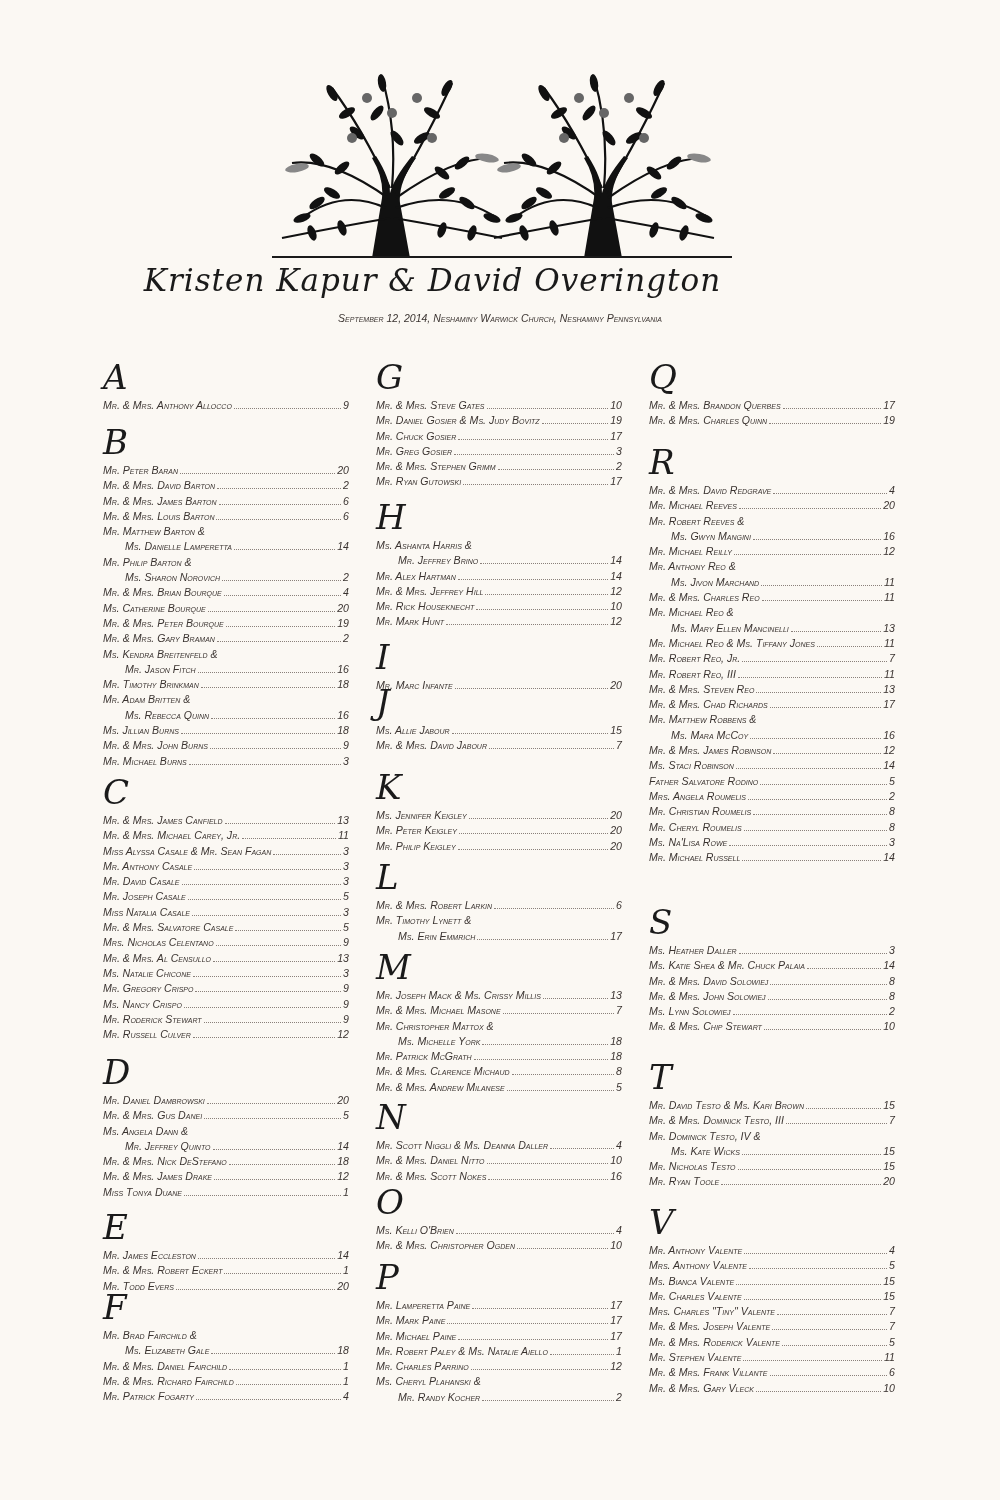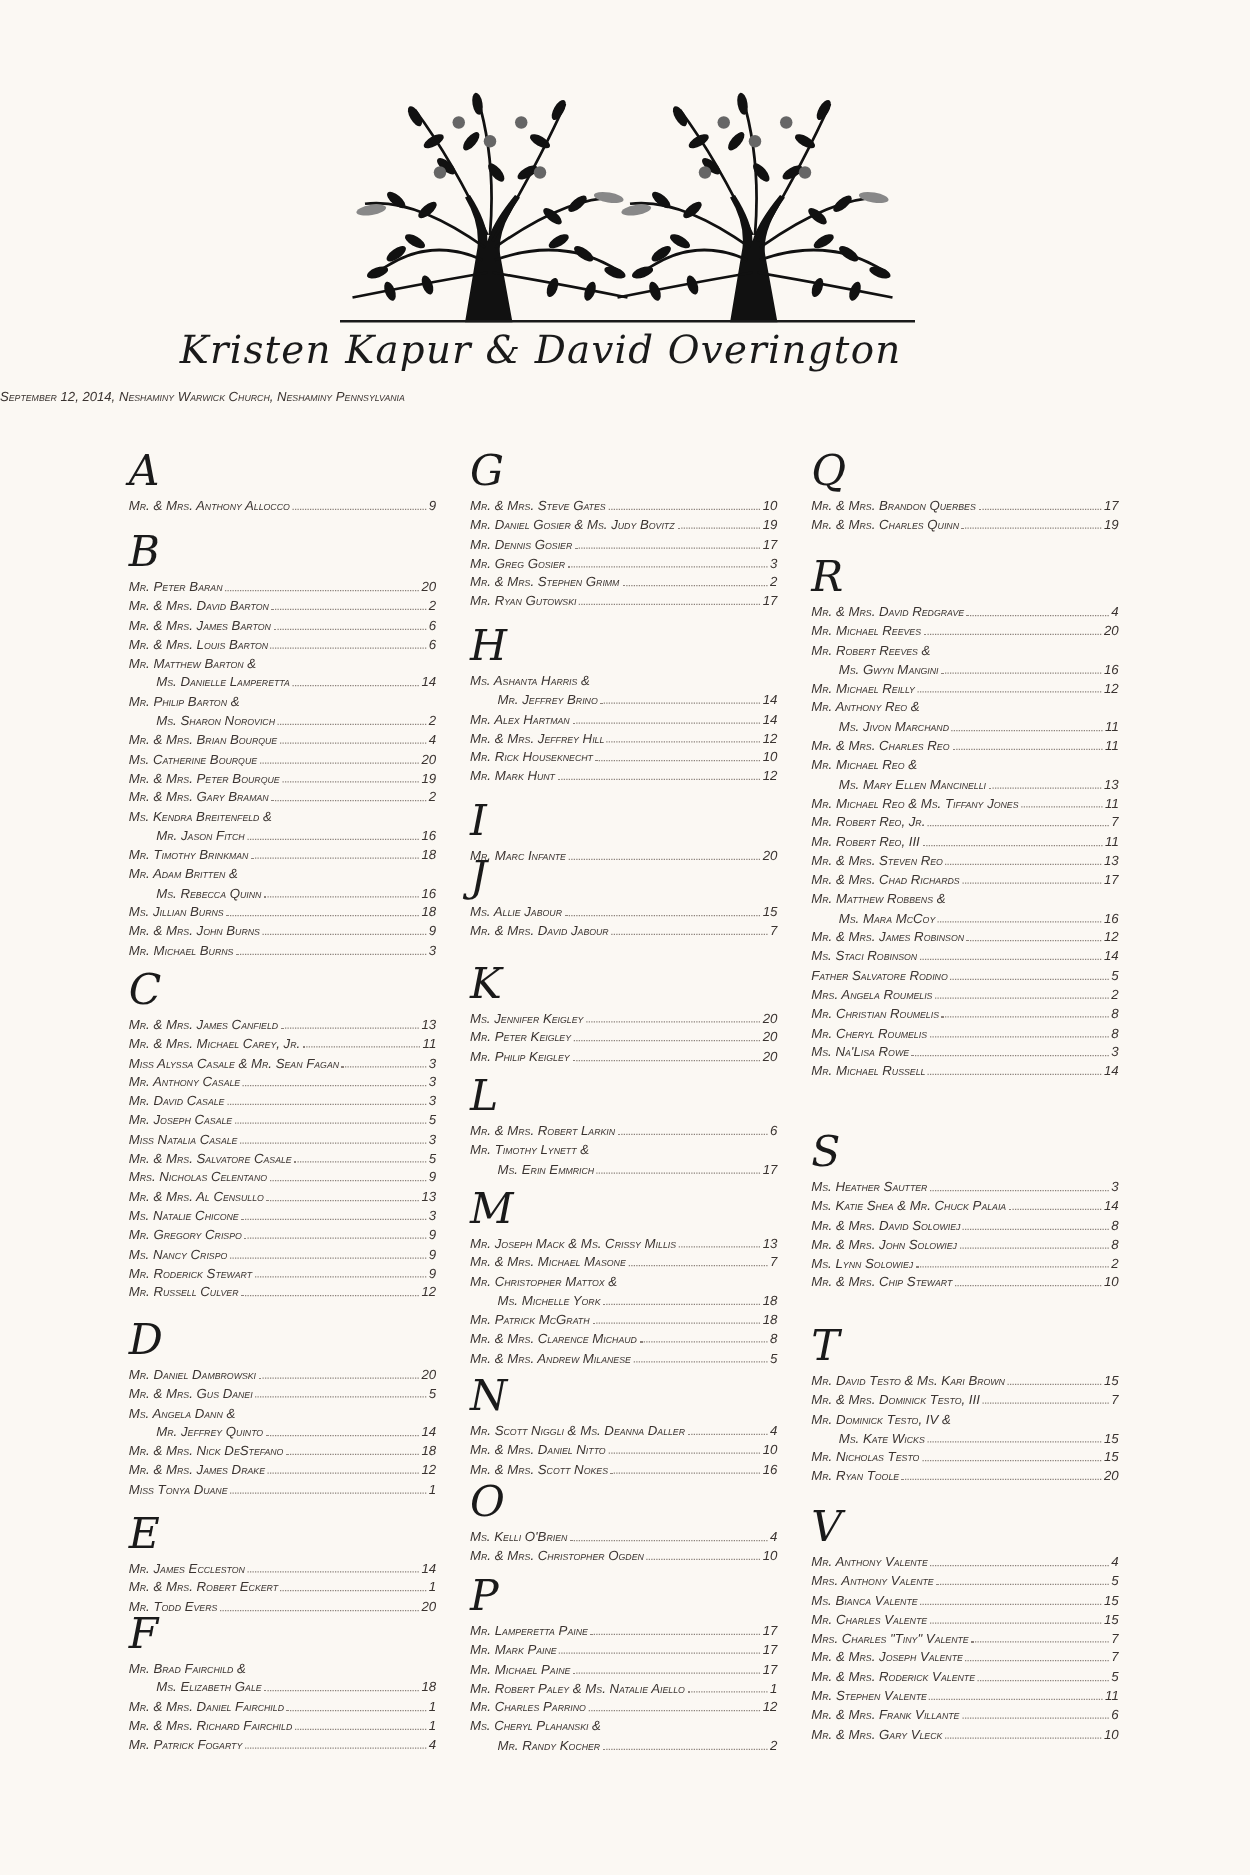--- a/index.html
+++ b/index.html
@@ -9,21 +9,21 @@
   }
   .header { position:absolute; left:0; top:0; width:1000px; height:330px; }
   .trees { position:absolute; left:272px; top:68px; width:460px; height:190px; }
   .ground { position:absolute; left:272px; top:256px; width:460px; height:2px; background:#1a1a1a; }
   .names {
     position:absolute; left:0; top:262px; width:865px; text-align:center;
     font-family:"DejaVu Serif", serif; font-style:italic; font-size:31px;
     letter-spacing:1px; color:#1a1a1a; font-weight:normal;
   }
   .subtitle {
-    position:absolute; left:0; top:312px; width:1000px; text-align:left;
+    position:absolute; left:0; top:312px; width:1000px; text-align:center;
     font-variant:small-caps; font-style:italic; font-size:10.5px; color:#3a3330;
     font-family:"Liberation Sans", sans-serif;
   }
   .section { margin-bottom:6px; }
   .letter {
     font-family:"DejaVu Serif", serif; font-style:italic; font-size:34px;
     line-height:34px; height:38px; color:#1a1a1a; font-weight:normal;
   }
   .entry {
     display:flex; align-items:baseline; font-family:"Liberation Sans", sans-serif;
@@ -402,21 +402,21 @@
         <span class="name">Mr. &amp; Mrs. Steve Gates</span>
         <span class="dots"></span>
         <span class="table">10</span>
       </div>
       <div class="entry">
         <span class="name">Mr. Daniel Gosier &amp; Ms. Judy Bovitz</span>
         <span class="dots"></span>
         <span class="table">19</span>
       </div>
       <div class="entry">
-        <span class="name">Mr. Dennis Gosier</span>
+        <span class="name">Mr. Chuck Gosier</span>
         <span class="dots"></span>
         <span class="table">17</span>
       </div>
       <div class="entry">
         <span class="name">Mr. Greg Gosier</span>
         <span class="dots"></span>
         <span class="table">3</span>
       </div>
       <div class="entry">
         <span class="name">Mr. &amp; Mrs. Stephen Grimm</span>
@@ -763,21 +763,21 @@
       </div>
       <div class="entry">
         <span class="name">Mr. Michael Russell</span>
         <span class="dots"></span>
         <span class="table">14</span>
       </div>
     </div>
     <div class="section" style="position: absolute; left: 649px; top: 905px; width: 246px;">
       <div class="letter">S</div>
       <div class="entry">
-        <span class="name">Ms. Heather Sautter</span>
+        <span class="name">Ms. Heather Daller</span>
         <span class="dots"></span>
         <span class="table">3</span>
       </div>
       <div class="entry">
         <span class="name">Ms. Katie Shea &amp; Mr. Chuck Palaia</span>
         <span class="dots"></span>
         <span class="table">14</span>
       </div>
       <div class="entry">
         <span class="name">Mr. &amp; Mrs. David Solowiej</span>

